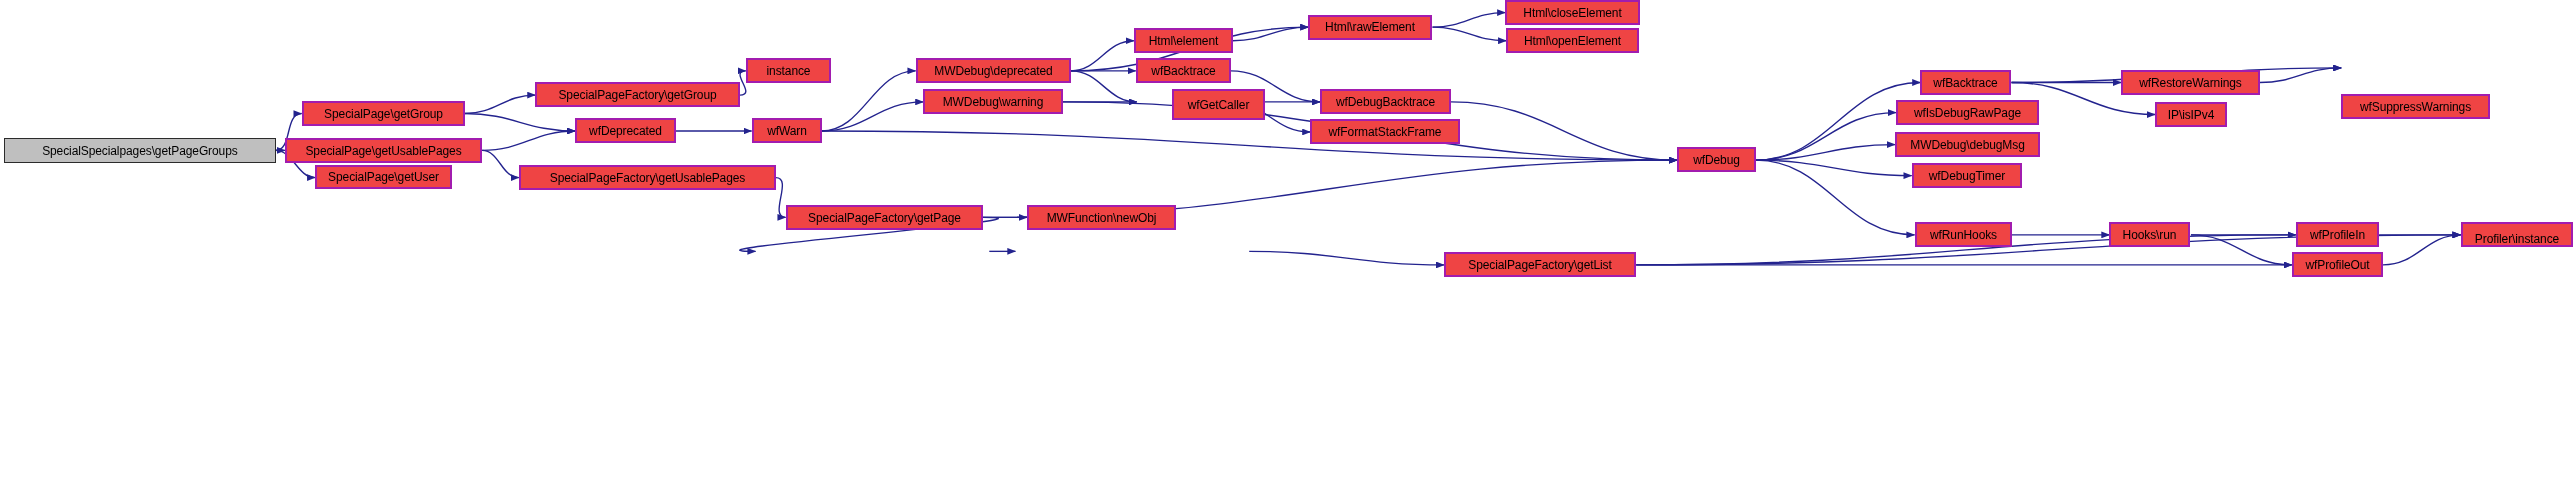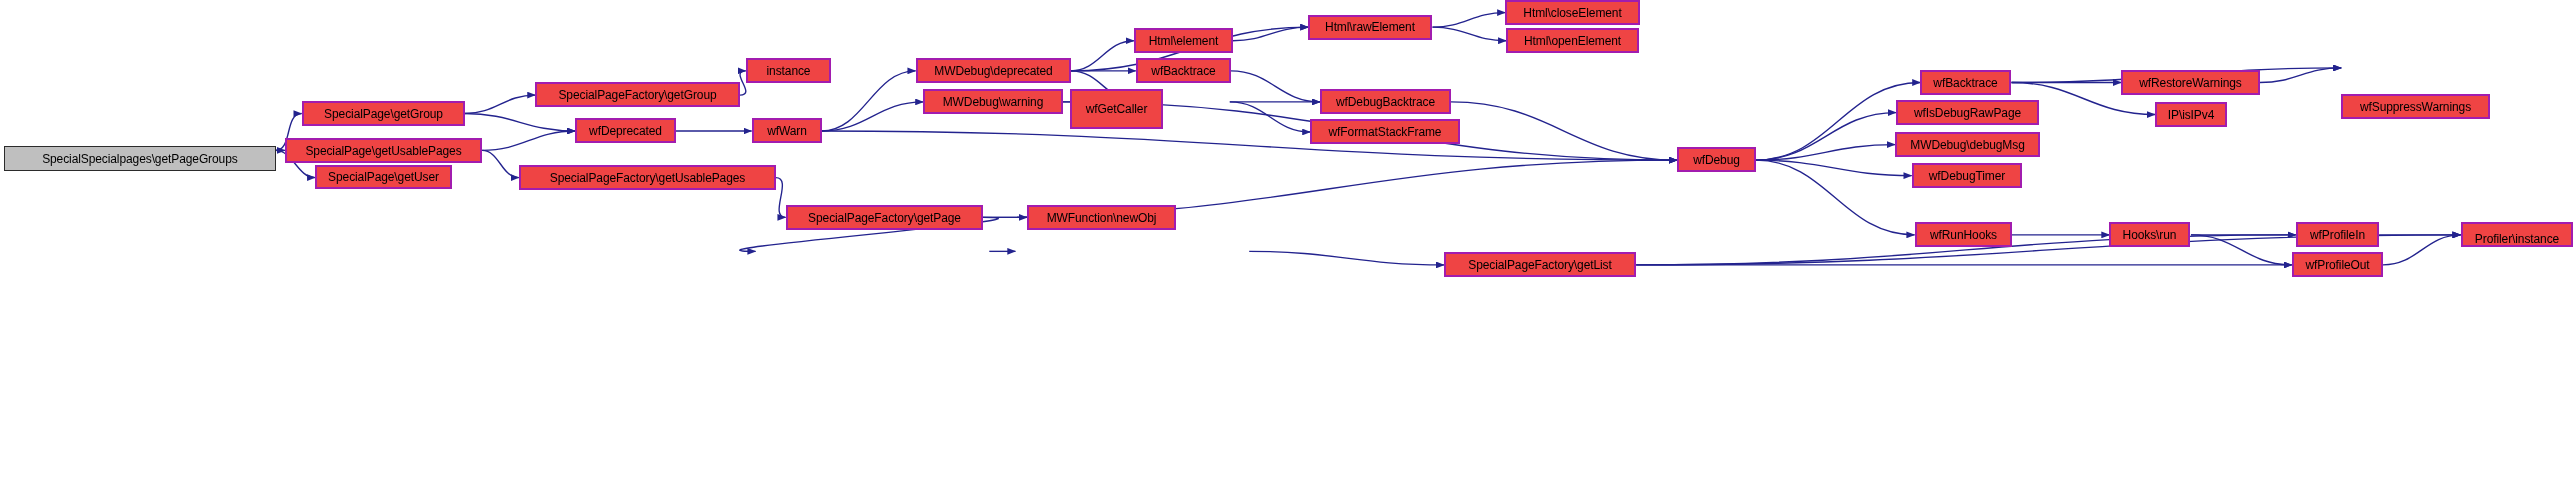--- a/index.html
+++ b/index.html
@@ -41,21 +41,20 @@
     line-height: 1;
     display: flex;
     align-items: center;
     justify-content: center;
     white-space: nowrap;
     letter-spacing: -0.1px;
   }
   .node.root {
     background: #bfbfbf;
     border: 1px solid #2b2b2b;
-    margin-top: 8px;
   }
   .node .lbl {
     display: block;
     padding: 0 4.8px;
   }
 </style>
 </head>
 <body>
 
 <div id="graph-root">
@@ -152,21 +151,21 @@
       </div>
       <div class="node" style="left: 923px; top: 89px; width: 140px; height: 25px;">
         <span class="lbl">MWDebug\warning</span>
       </div>
       <div class="node" style="left: 1134px; top: 28px; width: 99px; height: 25px;">
         <span class="lbl">Html\element</span>
       </div>
       <div class="node" style="left: 1136px; top: 58px; width: 95px; height: 25px;">
         <span class="lbl">wfBacktrace</span>
       </div>
-      <div class="node" style="left: 1070px; top: 89px; width: 93px; height: 40px;">
+      <div class="node" style="left: 1172px; top: 89px; width: 93px; height: 31px;">
         <span class="lbl">wfGetCaller</span>
       </div>
       <div class="node" style="left: 1320px; top: 89px; width: 131px; height: 25px;">
         <span class="lbl">wfDebugBacktrace</span>
       </div>
       <div class="node" style="left: 1310px; top: 119px; width: 150px; height: 25px;">
         <span class="lbl">wfFormatStackFrame</span>
       </div>
       <div class="node" style="left: 1308px; top: 14.5px; width: 124px; height: 25px;">
         <span class="lbl">Html\rawElement</span>

